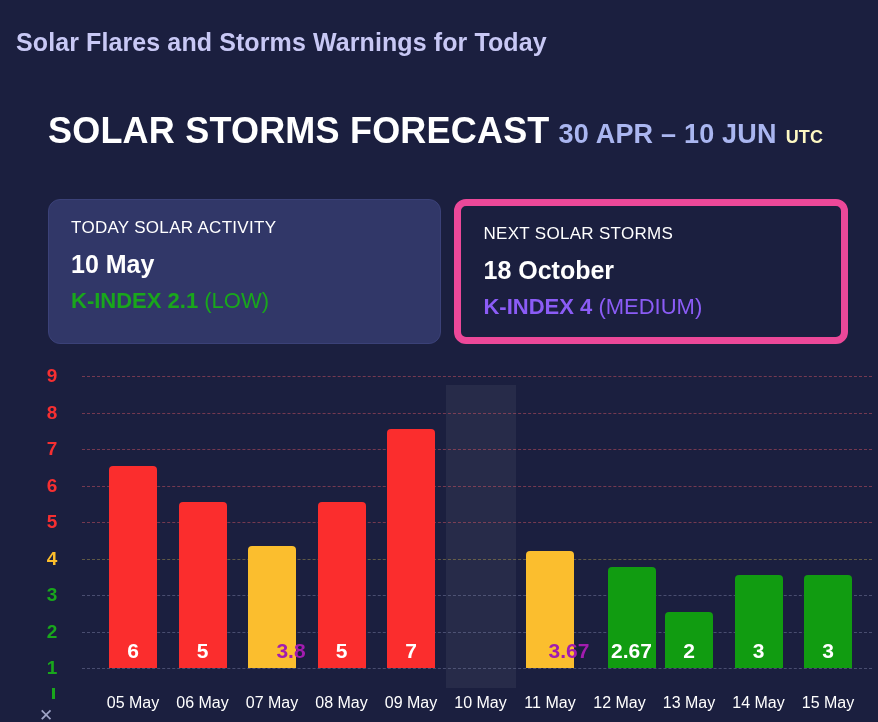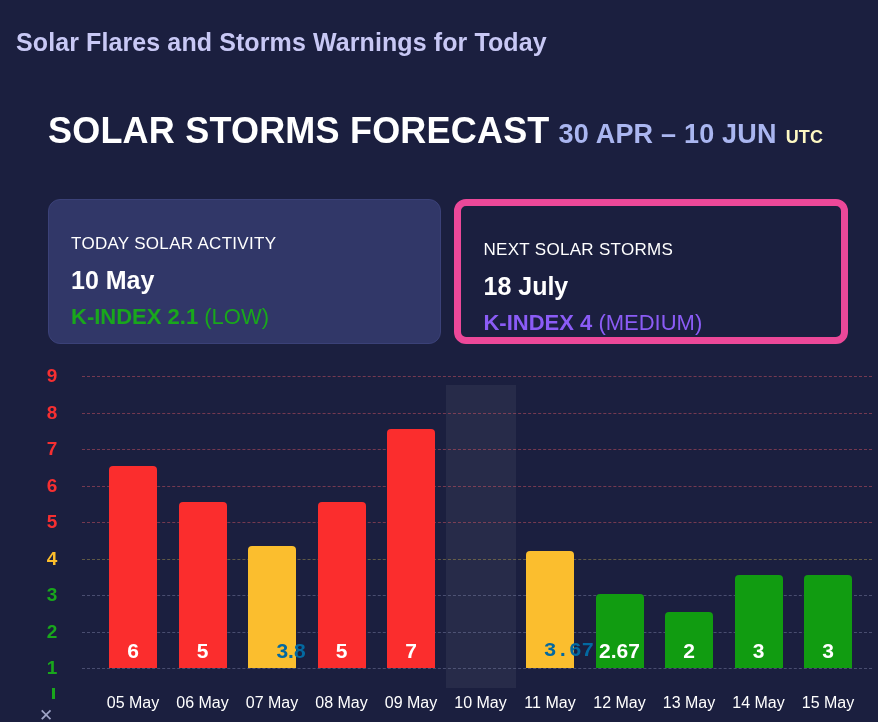--- a/index.html
+++ b/index.html
@@ -65,21 +65,21 @@
     top: 199px;
     width: 800px;
     height: 145px;
     display: flex;
     gap: 13px;
   }
   .card {
     width: 394px;
     height: 145px;
     border-radius: 12px;
-    padding: 34px 22px 0 22px;
+    padding: 18px 22px 0 22px;
   }
   .card.filled {
     background: #313768;
     border: 1px solid #3b4178;
   }
   .card.outlined {
     background: transparent;
     border: 7px solid #ec4899;
   }
   .card-heading {
@@ -177,21 +177,21 @@
   .bar.green { background: #119c11; }
   .bar-value {
     font-size: 21px;
     font-weight: bold;
     line-height: 1;
     padding-bottom: 7px;
     white-space: nowrap;
   }
   .bar.red   .bar-value,
   .bar.green .bar-value { color: #ffffff; }
-  .bar.amber .bar-value { color: #0369a1; margin-left: 38px; }
+  .bar.amber .bar-value { color: #a21caf; margin-left: 38px; }
 
   .xlabel {
     position: absolute;
     top: 322px;
     width: 70px;
     text-align: center;
     font-size: 16px;
     color: #ffffff;
     white-space: nowrap;
   }
@@ -230,21 +230,21 @@
   </div>
 
   <div class="cards" id="cards">
       <div class="card filled">
         <div class="card-heading">TODAY SOLAR ACTIVITY</div>
         <div class="card-date">10 May</div>
         <div class="card-kindex k-low"><span class="kindex-strong">K-INDEX 2.1</span> <span>(LOW)</span></div>
       </div>
       <div class="card outlined">
         <div class="card-heading">NEXT SOLAR STORMS</div>
-        <div class="card-date">18 July</div>
+        <div class="card-date">18 October</div>
         <div class="card-kindex k-medium"><span class="kindex-strong">K-INDEX 4</span> <span>(MEDIUM)</span></div>
       </div>
     </div>
 
   <div class="chart">
     <div class="chart-plot" id="plot">
         <div class="highlight-band" style="left: 363.5px;"></div>
         <div class="gridline" style="top: 4px; border-top-color: rgb(192, 80, 95);"></div>
         <div class="gridline" style="top: 40.5px; border-top-color: rgb(192, 80, 95);"></div>
         <div class="gridline" style="top: 77px; border-top-color: rgb(192, 80, 95);"></div>
@@ -274,26 +274,26 @@
             <div class="bar red" style="height: 166px;">
               <span class="bar-value">5</span>
             </div>
           </div>
           <div class="bar-slot" style="left: 294px;">
             <div class="bar red" style="height: 239px;">
               <span class="bar-value">7</span>
             </div>
           </div>
           <div class="bar-slot" style="left: 433px;">
-            <div class="bar amber" style="height: 117.455px; font-family: Liberation Mono, monospace;">
+            <div class="bar amber" style="height: 117.455px;">
               <span class="bar-value">3.67</span>
             </div>
           </div>
           <div class="bar-slot" style="left: 502.5px;">
-            <div class="bar green" style="height: 74px;">
+            <div class="bar green" style="height: 101px; margin-left: 12px;">
               <span class="bar-value">2.67</span>
             </div>
           </div>
           <div class="bar-slot" style="left: 572px;">
             <div class="bar green" style="height: 56.5px;">
               <span class="bar-value">2</span>
             </div>
           </div>
           <div class="bar-slot" style="left: 641.5px;">
             <div class="bar green" style="height: 93px;">

